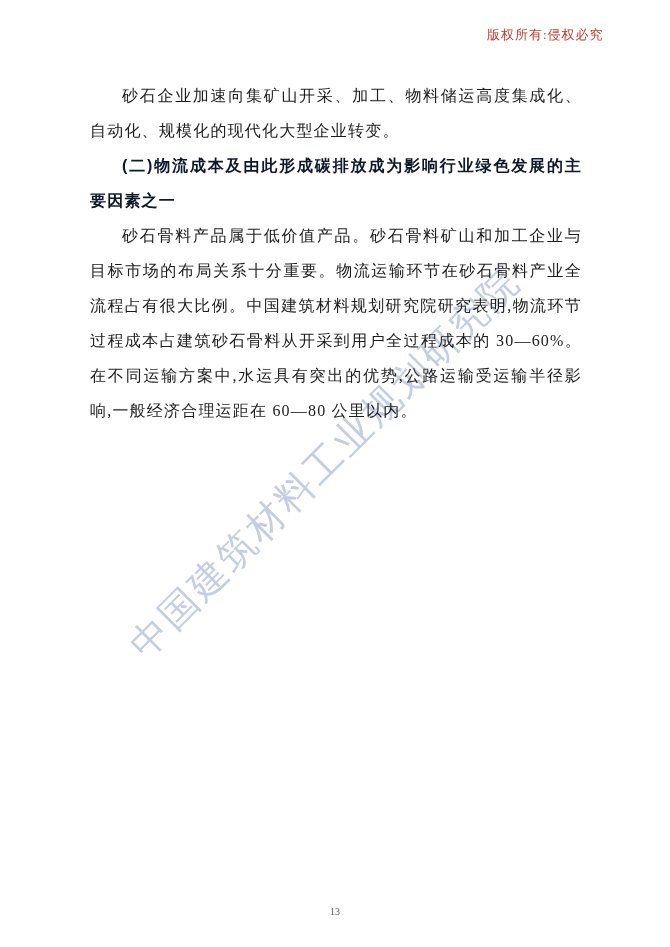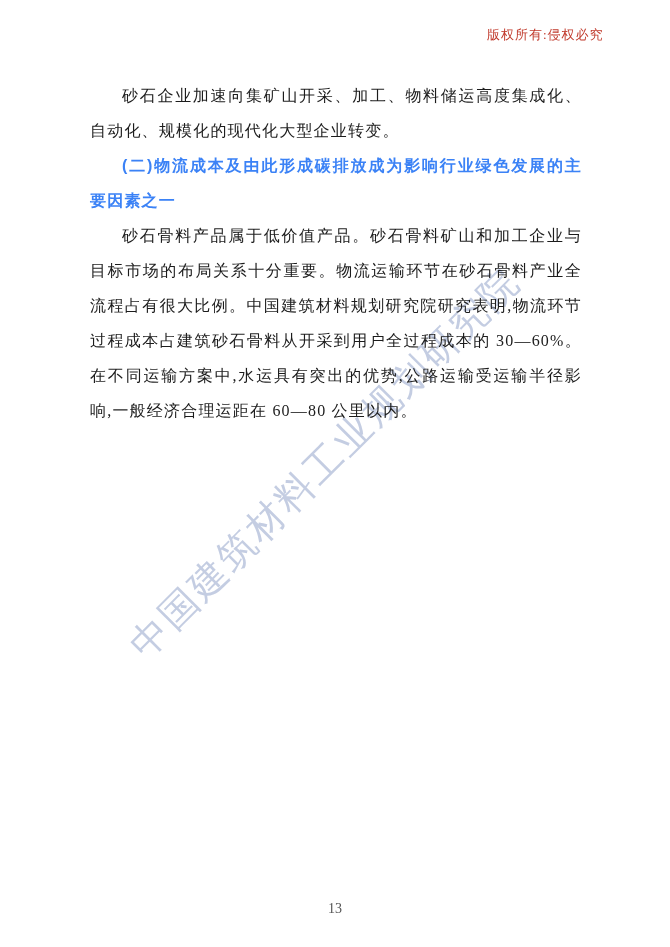--- a/index.html
+++ b/index.html
@@ -54,30 +54,30 @@
     margin: 0;
     text-indent: 2em;
   }
   .heading {
     margin: 0;
     text-indent: 2em;
     font-size: 16px;
     line-height: 35px;
     letter-spacing: 1.2px;
     font-weight: 700;
-    color: #3b82f6;
+    color: #0f172a;
     font-family: "Liberation Sans", "DejaVu Sans", sans-serif;
   }
   .page-number {
     position: absolute;
     bottom: 30px;
     left: 0;
     width: 100%;
     text-align: center;
-    font-size: 14px;
+    font-size: 10px;
     color: #555555;
     z-index: 2;
   }
 </style>
 </head>
 <body>
 
 <div class="page">
 
   <div class="copyright">版权所有:侵权必究</div>

